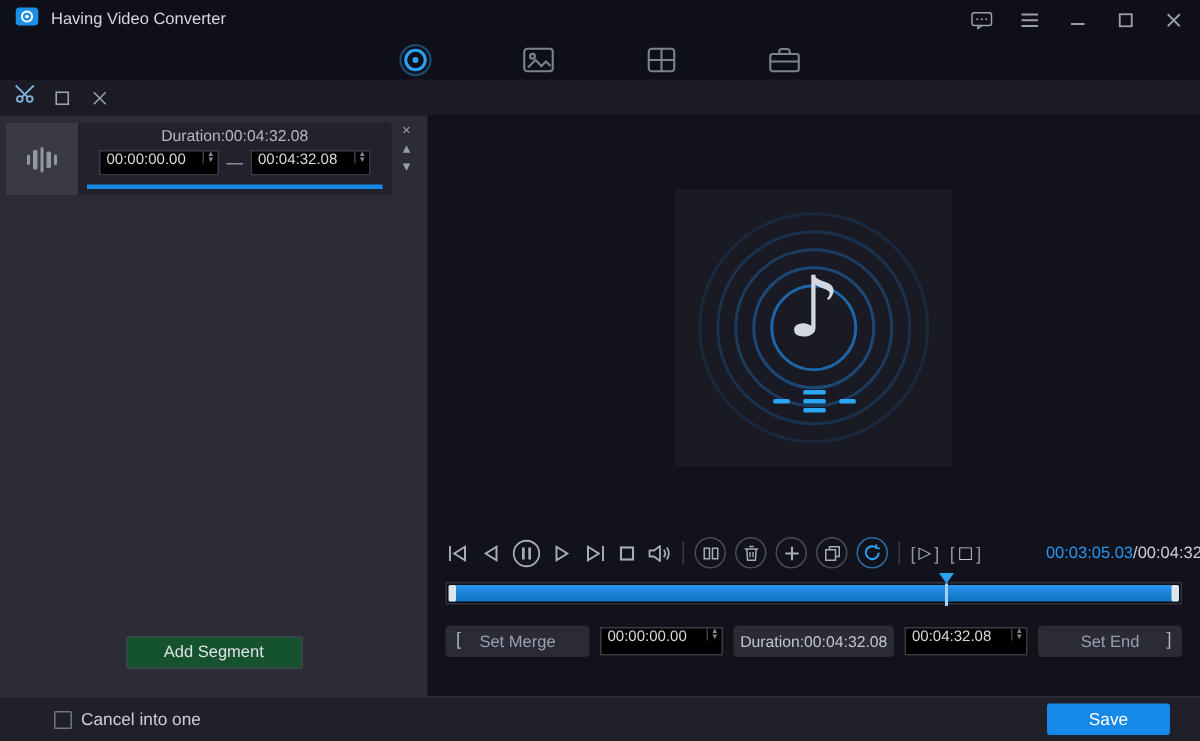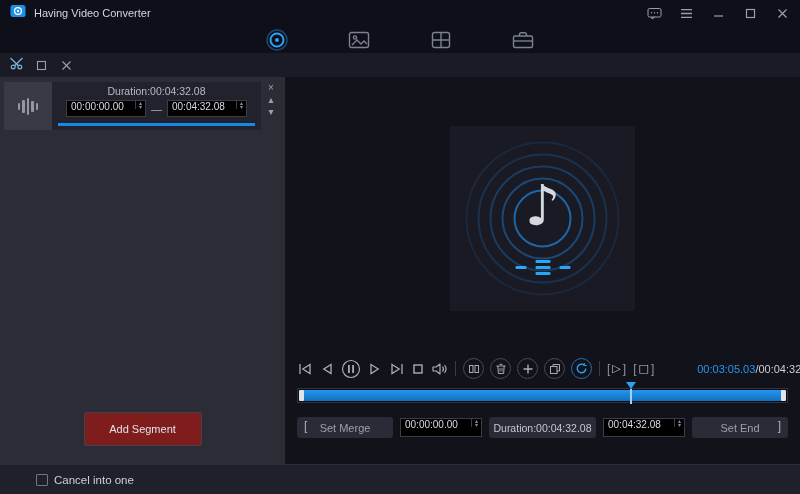--- a/index.html
+++ b/index.html
@@ -34,21 +34,21 @@
   .range-row { display:flex; align-items:center; justify-content:center; gap:5px; margin-top:3px; }
   .time-field { display:flex; align-items:flex-start; background:#000000; border:1px solid #3c3c48; height:17px; width:80px; }
   .time-field input { flex:1; min-width:0; background:transparent; border:none; outline:none; color:#d8dce2; font-size:10px; font-family:"Liberation Sans", sans-serif; padding:0 0 0 4px; }
   .spin { width:10px; display:flex; flex-direction:column; align-items:center; justify-content:center; line-height:4px; font-size:6px; color:#858b96; border-left:1px solid #3c3c48; cursor:pointer; }
   .range-dash { color:#aeb3bd; font-size:11px; }
   .progress-line { height:3px; background:#1588e8; margin-top:6px; }
   .gutter { width:20px; display:flex; flex-direction:column; align-items:center; gap:2px; padding-top:1px; color:#9aa0ab; }
   .gutter .g-btn { cursor:pointer; font-size:10px; line-height:10px; }
   .seg-label { margin:4px 0 0 8px; font-size:10.5px; color:#c4c8d0; }
   .left-actions { position:absolute; bottom:18px; left:0; right:0; display:flex; justify-content:center; gap:26px; }
-  .panel-btn { width:118px; height:34px; background:#7f1d1d; border:1px solid #41424f; border-radius:2px; color:#dfe2e8; font-size:11px; font-family:"Liberation Sans", sans-serif; cursor:pointer; }
+  .panel-btn { width:118px; height:22px; background:#14532d; border:1px solid #41424f; border-radius:2px; color:#dfe2e8; font-size:11px; font-family:"Liberation Sans", sans-serif; cursor:pointer; }
   
   .right-panel { flex:1; background:#12121b; display:flex; flex-direction:column; min-width:0; }
   .stage { height:255px; margin-top:14px; display:flex; align-items:center; justify-content:center; flex:none; }
   .album-art { width:185px; height:185px; background:#1a1a24; position:relative; display:flex; align-items:center; justify-content:center; }
   .album-art svg.rings { position:absolute; inset:0; }
   .music-note { position:relative; font-size:56px; color:#d4d9e0; margin-bottom:26px; font-family:"DejaVu Sans", sans-serif; }
   .eq { position:absolute; left:50%; transform:translateX(-50%); bottom:36px; display:flex; align-items:center; gap:9px; }
   .eq .d { width:11px; height:3px; background:#2ba6f7; border-radius:1px; }
   .eq .stack { display:flex; flex-direction:column; gap:3px; }
   .eq .stack .d { width:15px; }
@@ -390,13 +390,14 @@
     </div>
   </div>
 </div>
 
 <div class="footer">
   <span class="merge-wrap">
     <span class="checkbox"></span>
     <span class="merge-label">Cancel into one</span>
   </span>
   <span class="f-spacer"></span>
+  <button class="btn save">Save</button>
 </div>
 
 </body></html>

